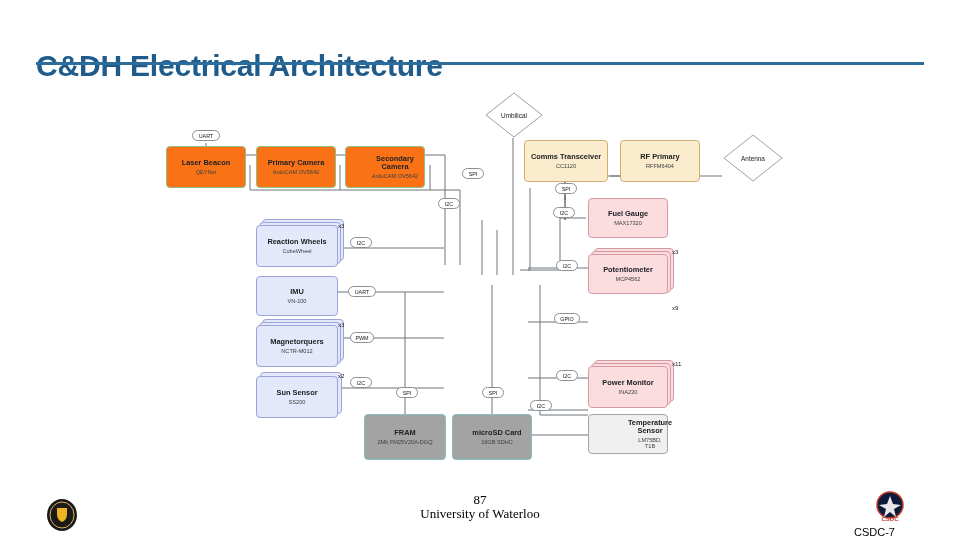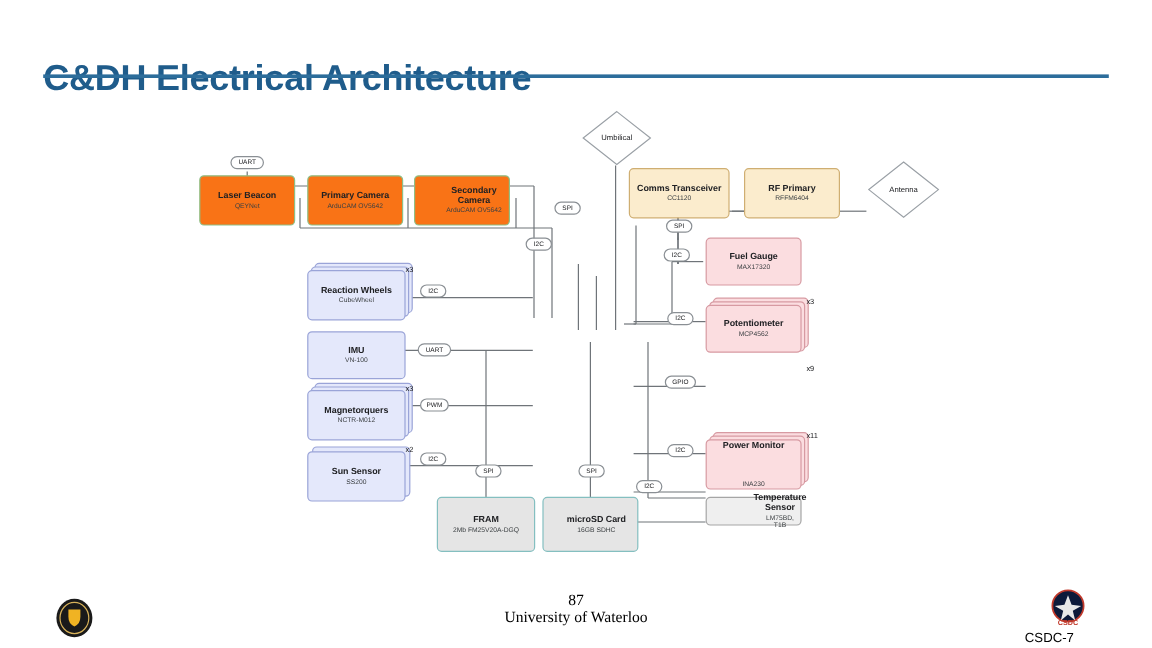--- a/index.html
+++ b/index.html
@@ -105,21 +105,21 @@
   }
   .node .s {
     font-size: 5.6px;
     color: #3c4043;
     margin-top: 1px;
   }
   .green  { background:#f97316; border-color:#8fbf86; }
   .cream  { background:#fbeccd; border-color:#cfae72; }
   .blue   { background:#e4e8fb; border-color:#9aa4d8; }
   .pink   { background:#fbdde0; border-color:#d79aa2; }
-  .teal   { background:#e5e5e5; border-color:#84bfc0; }
+  .teal   { background:#a3a3a3; border-color:#84bfc0; }
   .grey   { background:#efefef; border-color:#a5a5a5; }
   .white  { background:#ffffff; border-color:#9aa0a6; }
   .stackwrap { position: absolute; z-index: 3; }
   .stackwrap .shadowcard {
     position: absolute;
     box-sizing: border-box;
     border-radius: 4px;
     border: 1px solid #9aa0a6;
   }
   .stackwrap .node { position: absolute; left: 0; top: 0; }
@@ -315,27 +315,27 @@
     <div class="node pink" style="width:80px; height:40px;">
       <div class="t">Potentiometer</div>
       <div class="s">MCP4562</div>
     </div>
   </div>
 
 
   <div class="stackwrap" style="left:588px; top:296px; width:80px; height:42px;">
     <div class="shadowcard" style="left:6px; top:-6px; width:80px; height:42px; background:#fbdde0; border-color:#d79aa2;"></div>
     <div class="shadowcard" style="left:3px; top:-3px; width:80px; height:42px; background:#fbdde0; border-color:#d79aa2;"></div>
-    <div class="node pink" style="width:80px; height:42px;justify-content:space-between;">
+    <div class="node pink" style="width:80px; height:42px;">
       <div class="t">Power Monitor</div>
       <div class="s">INA230</div>
     </div>
   </div>
 
-  <div class="node grey" style="left:588px; top:344px; width:80px; height:24px;padding-left:44px;">
+  <div class="node grey" style="left:588px; top:344px; width:80px; height:40px;padding-left:44px;">
     <div class="t">Temperature Sensor</div>
     <div class="s">LM75BD, T1B</div>
   </div>
 
   <div class="node teal" style="left:364px; top:344px; width:82px; height:46px;">
     <div class="t">FRAM</div>
     <div class="s">2Mb FM25V20A-DGQ</div>
   </div>
   <div class="node teal" style="left:452px; top:344px; width:80px; height:46px;padding-left:10px;">
     <div class="t">microSD Card</div>

